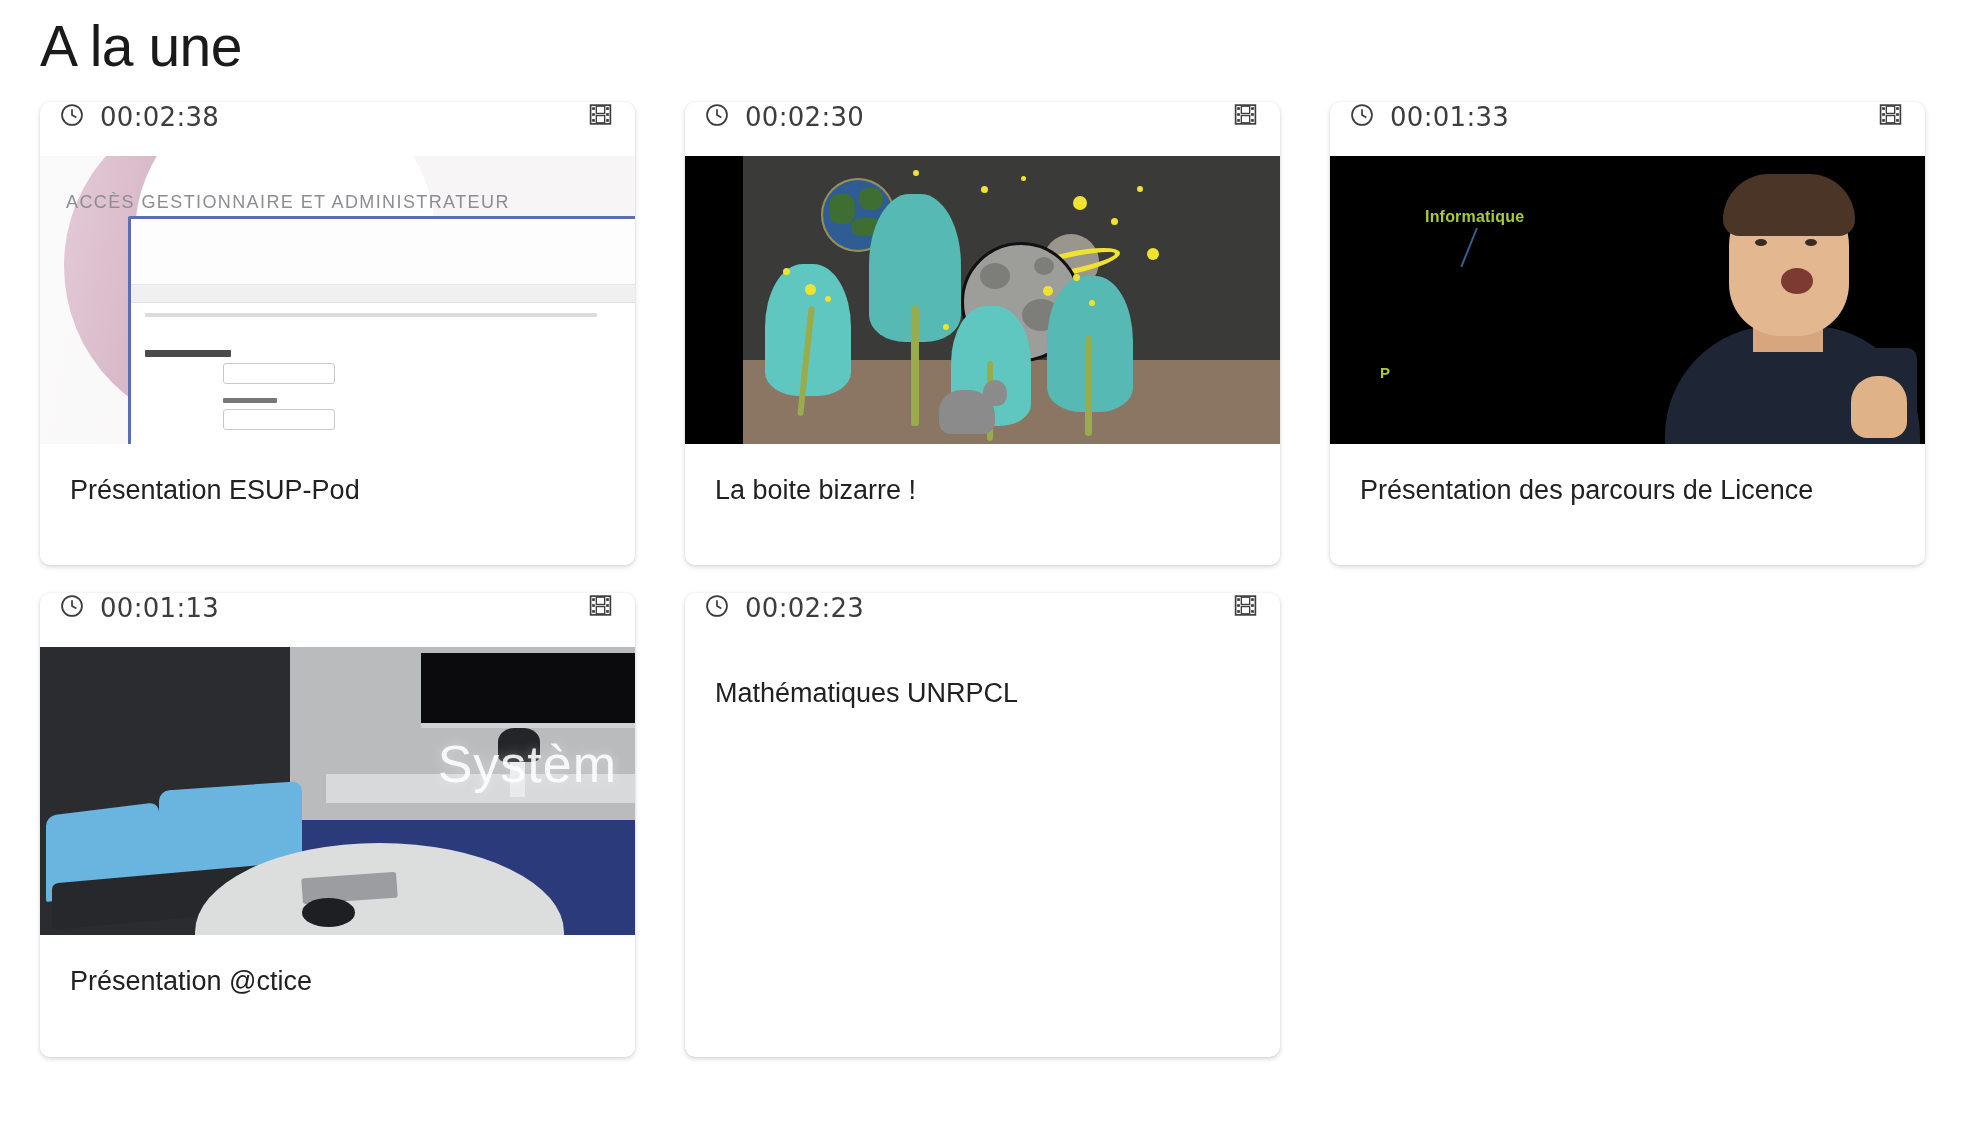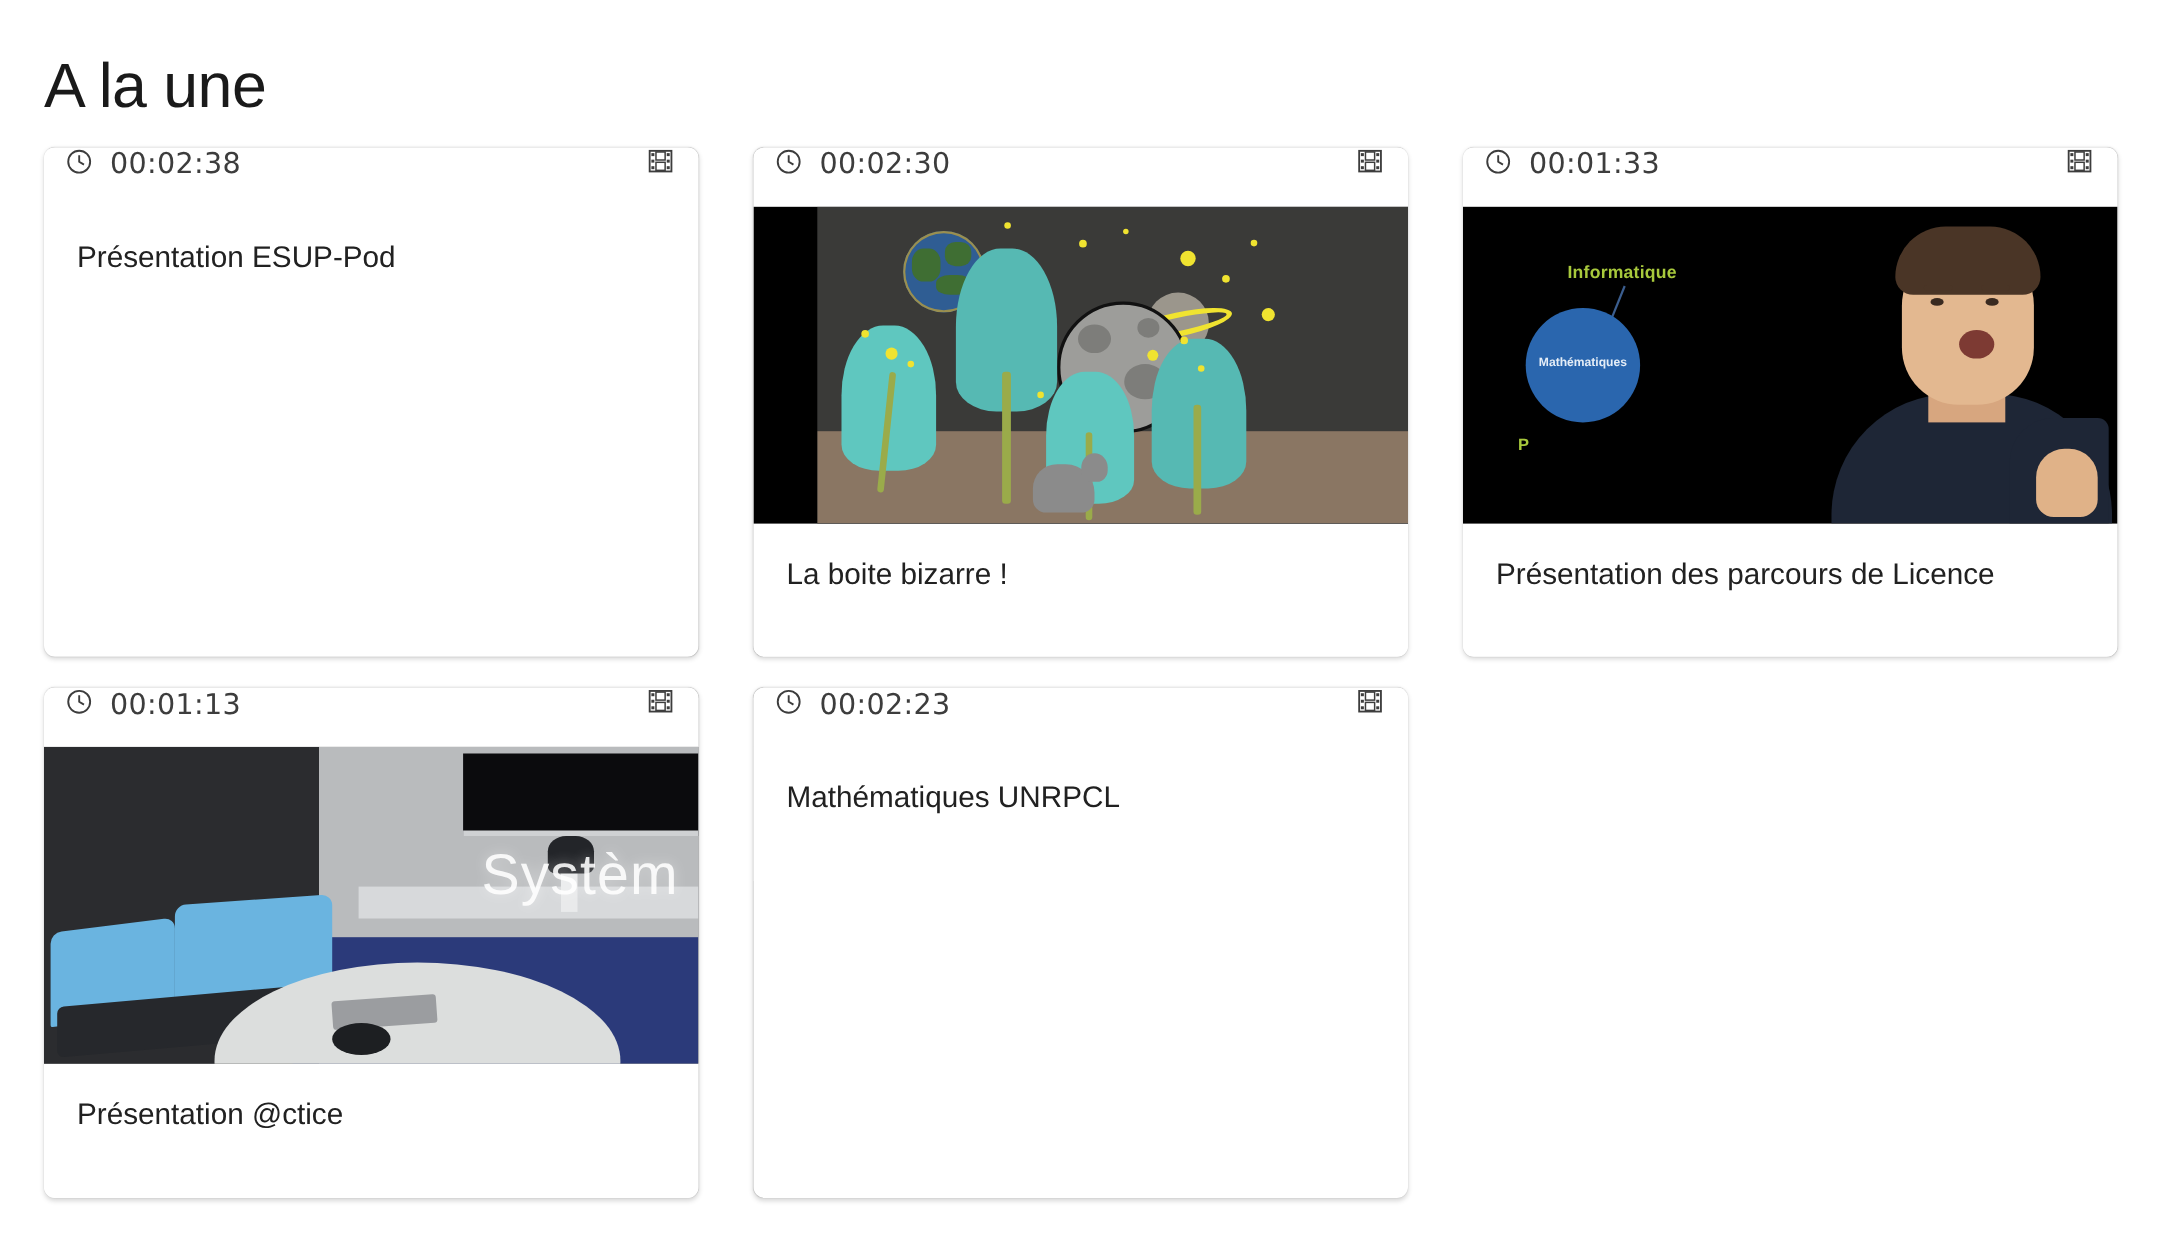--- a/index.html
+++ b/index.html
@@ -12,21 +12,20 @@
   }
   .page { padding: 0 40px; }
 
   .page-title {
     font-size: 57px;
     font-weight: 400;
     color: #1a1a1a;
     letter-spacing: -0.5px;
     padding: 14px 0 22px 0;
     line-height: 1.15;
-    margin-top: 32px;
   }
 
   .grid {
     display: flex;
     flex-wrap: wrap;
     gap: 28px 50px;
   }
 
   .card {
     width: 595px;
@@ -355,20 +354,38 @@
             <rect x="4" y="5" width="2.6" height="2.6"></rect>
               <rect x="4" y="10.7" width="2.6" height="2.6"></rect>
               <rect x="4" y="16.4" width="2.6" height="2.6"></rect>
             <rect x="17.4" y="5" width="2.6" height="2.6"></rect>
               <rect x="17.4" y="10.7" width="2.6" height="2.6"></rect>
               <rect x="17.4" y="16.4" width="2.6" height="2.6"></rect>
             <rect x="8" y="4" width="8" height="7" fill="none" stroke="#3d3d3d" stroke-width="1.3"></rect>
             <rect x="8" y="13" width="8" height="7" fill="none" stroke="#3d3d3d" stroke-width="1.3"></rect>
           </svg>
         </span>
+      </div>
+      <div class="thumb t1">
+        <div class="blob"></div>
+        <div class="blob2"></div>
+        <div class="wshade"></div>
+        <div class="capt">ACCÈS GESTIONNAIRE ET ADMINISTRATEUR</div>
+        <div class="win">
+          <div class="topbar"></div>
+          <div class="greybar"></div>
+          <div class="lines">
+            <div class="ln" style="width:92%"></div>
+          </div>
+          <div class="lbl"></div>
+          <div class="fld"></div>
+          <div class="lbl sm" style="margin-left:92px"></div>
+          <div class="fld"></div>
+
+        </div>
       </div>
       <div class="card-title">Présentation ESUP-Pod</div>
     </div>
 
     <div class="card">
       <div class="card-header">
         <div class="dur-wrap">
           <span class="clock-icon">
             <svg width="26" height="26" viewBox="0 0 24 24" fill="none" stroke="#3d3d3d" stroke-width="1.6">
               <circle cx="12" cy="12" r="9.2"></circle>
@@ -466,23 +483,20 @@
               <rect x="17.4" y="10.7" width="2.6" height="2.6"></rect>
               <rect x="17.4" y="16.4" width="2.6" height="2.6"></rect>
             <rect x="8" y="4" width="8" height="7" fill="none" stroke="#3d3d3d" stroke-width="1.3"></rect>
             <rect x="8" y="13" width="8" height="7" fill="none" stroke="#3d3d3d" stroke-width="1.3"></rect>
           </svg>
         </span>
       </div>
       <div class="thumb t3">
         <div class="label-info">Informatique</div>
         <div class="leader"></div>
-        <div class="circle">
-          <span>Mathématiques</span>
-        </div>
         <div class="label-p">P</div>
         <div class="person">
           <div class="body"></div>
           <div class="arm"></div>
           <div class="hand"></div>
           <div class="neck"></div>
           <div class="head"></div>
           <div class="hair"></div>
           <div class="brow l"></div>
             <div class="brow r"></div>

